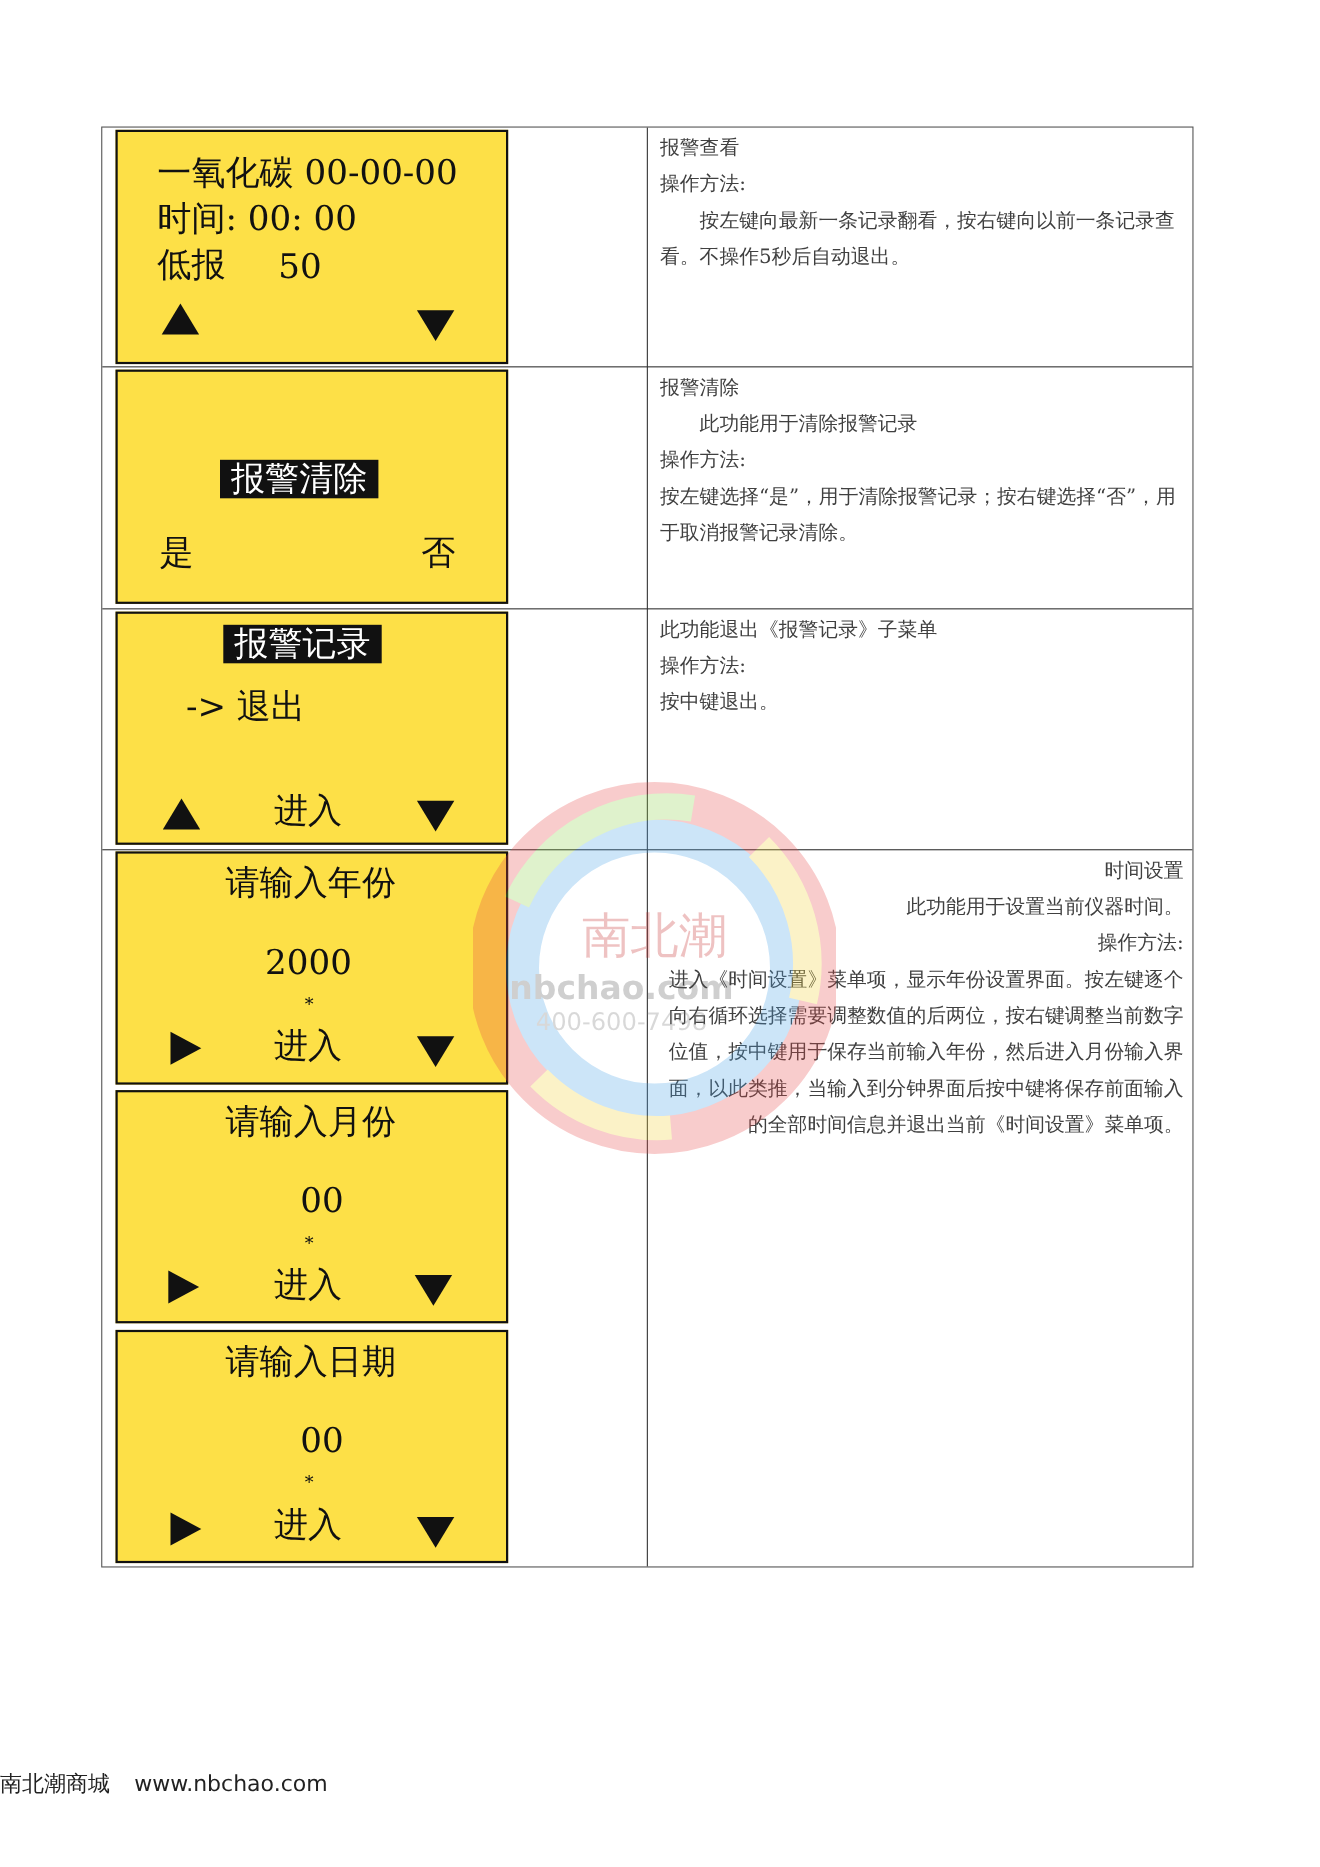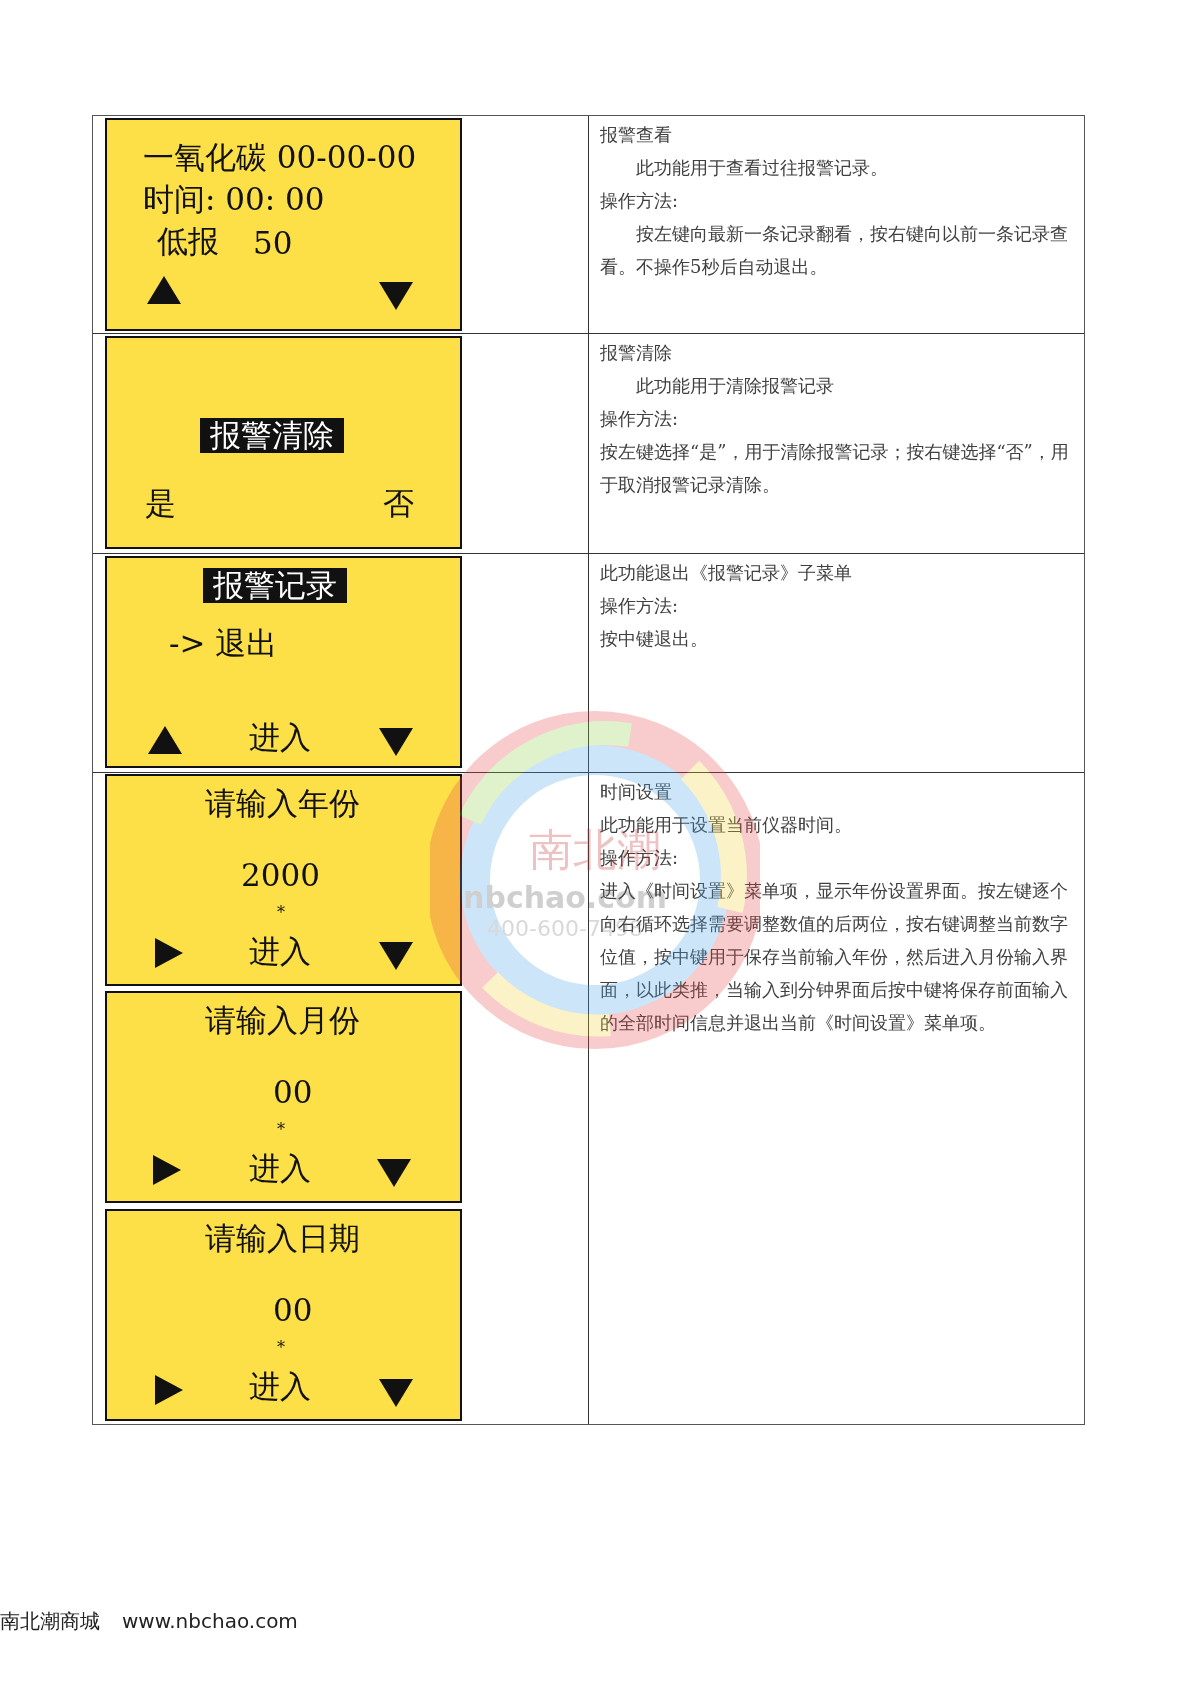--- a/index.html
+++ b/index.html
@@ -25,28 +25,27 @@
 </head>
 <body>
 
 <div class="table">
   <div class="divider"></div>
 
   <div class="row" style="top:0;height:218px;">
     <div class="lcd" style="top:2px;height:213px;">
       <div class="lcdtxt" style="left:36px;top:22px;">一氧化碳 00-00-00</div>
       <div class="lcdtxt" style="left:36px;top:64px;">时间: 00: 00</div>
-      <div class="lcdtxt" style="left:50px;top:106px;">低报</div>
+      <div class="lcdtxt" style="left:36px;top:106px;">低报</div>
       <div class="lcdtxt" style="left:146px;top:108px;">50</div>
       <div class="tri-up" style="left:40px;top:156px;"></div>
       <div class="tri-down" style="left:272px;top:162px;"></div>
     </div>
     <div class="desc">
       <p>报警查看</p>
-      <p class="ind">此功能用于查看过往报警记录。</p>
       <p>操作方法:</p>
       <p class="ind">按左键向最新一条记录翻看，按右键向以前一条记录查看。不操作5秒后自动退出。</p>
     </div>
   </div>
 
   <div class="row" style="top:218px;height:220px;">
     <div class="lcd" style="top:2px;height:213px;">
       <div class="lcdtxt inv" style="left:93px;top:80px;">报警清除</div>
       <div class="lcdtxt" style="left:38px;top:150px;">是</div>
       <div class="lcdtxt" style="left:276px;top:150px;">否</div>
@@ -67,21 +66,21 @@
       <div class="lcdtxt" style="left:142px;top:164px;">进入</div>
       <div class="tri-down" style="left:272px;top:170px;"></div>
     </div>
     <div class="desc">
       <p>此功能退出《报警记录》子菜单</p>
       <p>操作方法:</p>
       <p>按中键退出。</p>
     </div>
   </div>
 
-  <div class="row last" style="top:657px;height:652px;">
+  <div class="row last" style="top:657px;height:652px;text-align:right;">
     <div class="lcd" style="top:1px;height:212px;">
       <div class="lcdtxt" style="left:98px;top:12px;">请输入年份</div>
       <div class="lcdtxt" style="left:134px;top:84px;">2000</div>
       <div class="star" style="left:170px;top:127px;">*</div>
       <div class="tri-right" style="left:48px;top:162px;"></div>
       <div class="lcdtxt" style="left:142px;top:160px;">进入</div>
       <div class="tri-down" style="left:272px;top:166px;"></div>
     </div>
     <div class="lcd" style="top:218px;height:212px;">
       <div class="lcdtxt" style="left:98px;top:12px;">请输入月份</div>

